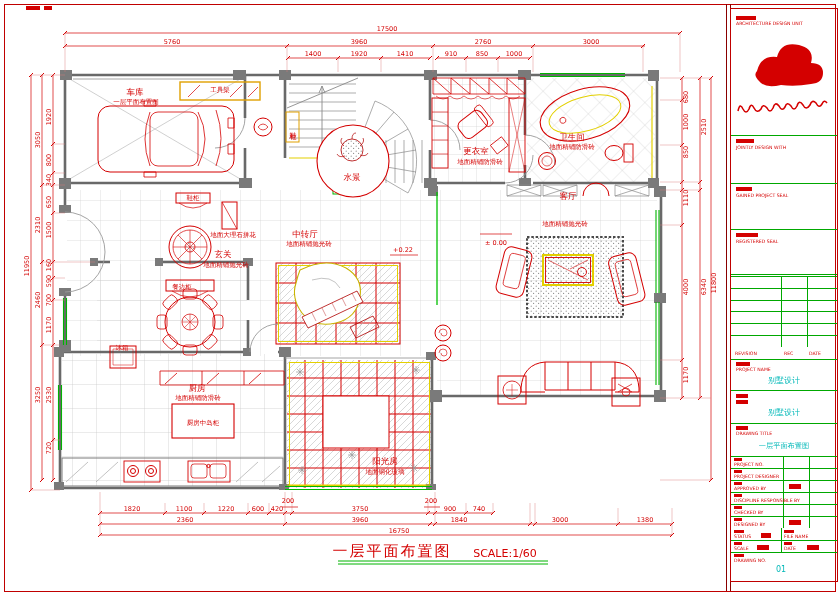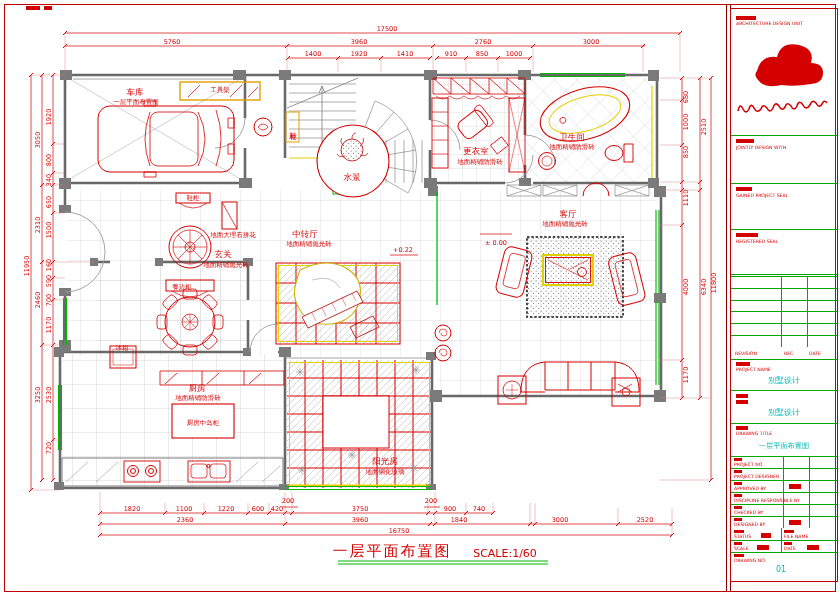--- a/index.html
+++ b/index.html
@@ -291,21 +291,21 @@
 <span class="nt" style="left:480px;top:162px">地面精铺防滑砖</span>
 <span class="rm" style="left:572px;top:137px">卫生间</span>
 <span class="nt" style="left:572px;top:147px">地面精铺防滑砖</span>
 <span class="vt" style="left:292px;top:127px">鞋柜</span>
 <span class="nt" style="left:193px;top:198px">鞋柜</span>
 <span class="nt" style="left:233px;top:235px">地面大理石拼花</span>
 <span class="rm" style="left:223px;top:254px">玄关</span>
 <span class="nt" style="left:226px;top:265px">地面精铺抛光砖</span>
 <span class="rm" style="left:305px;top:234px">中转厅</span>
 <span class="nt" style="left:309px;top:244px">地面精铺抛光砖</span>
-<span class="rm" style="left:568px;top:214px">客厅</span>
+<span class="rm" style="left:568px;top:196px">客厅</span>
 <span class="nt" style="left:565px;top:224px">地面精铺抛光砖</span>
 <span class="nt" style="left:182px;top:287px">餐边柜</span>
 <span class="nt" style="left:122px;top:348px">冰箱</span>
 <span class="rm" style="left:197px;top:388px">厨房</span>
 <span class="nt" style="left:198px;top:398px">地面精铺防滑砖</span>
 <span class="nt" style="left:203px;top:423px">厨房中岛柜</span>
 <span class="rm" style="left:385px;top:461px">阳光房</span>
 <span class="nt" style="left:385px;top:472px">地面钢化玻璃</span>
 <span class="nt" style="left:403px;top:250px">+0.22</span>
 <span class="nt" style="left:496px;top:243px">± 0.00</span>
@@ -329,21 +329,21 @@
 <span class="d" style="left:226px;top:509px">1220</span>
 <span class="d" style="left:258px;top:509px">600</span>
 <span class="d" style="left:277px;top:509px">420</span>
 <span class="d" style="left:360px;top:509px">3750</span>
 <span class="d" style="left:450px;top:509px">900</span>
 <span class="d" style="left:479px;top:509px">740</span>
 <span class="d" style="left:185px;top:520px">2360</span>
 <span class="d" style="left:360px;top:520px">3960</span>
 <span class="d" style="left:459px;top:520px">1840</span>
 <span class="d" style="left:560px;top:520px">3000</span>
-<span class="d" style="left:645px;top:520px">2520</span>
+<span class="d" style="left:645px;top:520px">1380</span>
 <span class="d" style="left:399px;top:531px">16750</span>
 
 <span class="d r" style="left:27px;top:266px">11950</span>
 <span class="d r" style="left:38px;top:140px">3050</span>
 <span class="d r" style="left:38px;top:225px">2310</span>
 <span class="d r" style="left:38px;top:300px">2460</span>
 <span class="d r" style="left:38px;top:395px">3250</span>
 <span class="d r" style="left:49px;top:117px">1920</span>
 <span class="d r" style="left:49px;top:160px">800</span>
 <span class="d r" style="left:49px;top:180px">340</span>

